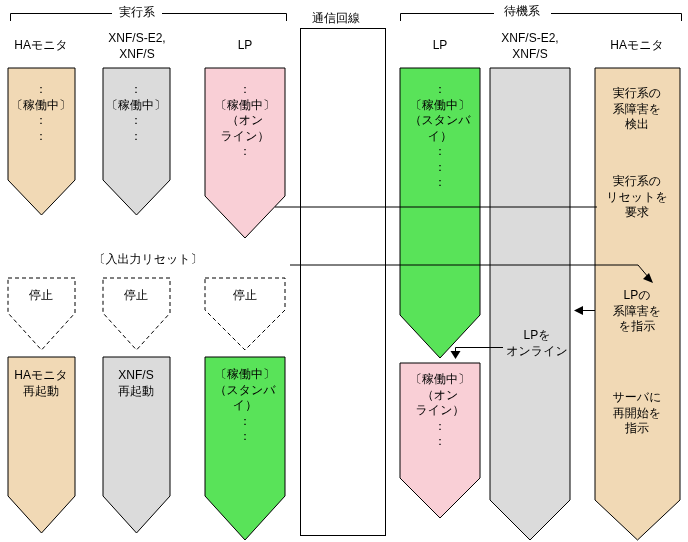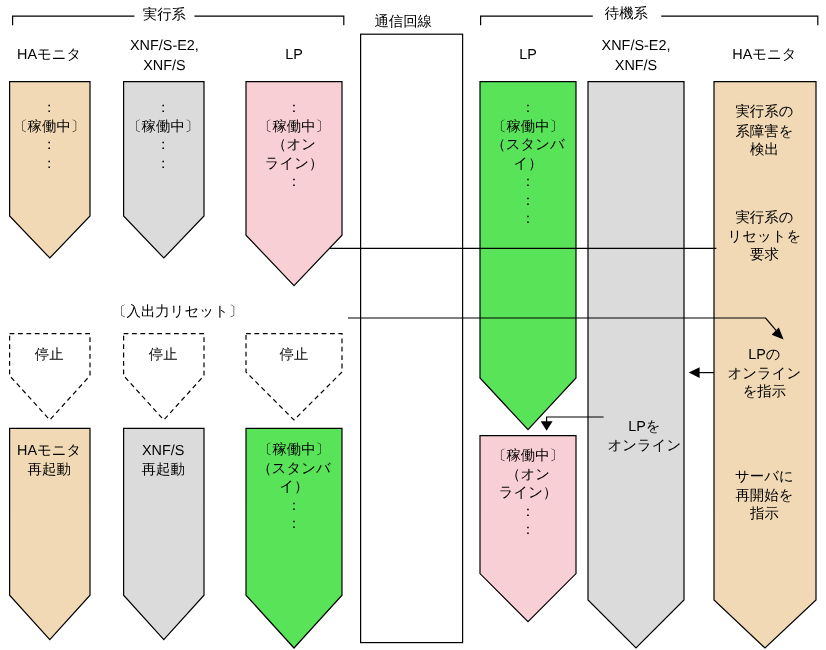--- a/index.html
+++ b/index.html
@@ -88,21 +88,21 @@
 ：
 ：</div>
 
   <div class="t" style="left:592px;top:86px;width:90px">実行系の
 系障害を
 検出</div>
   <div class="t" style="left:592px;top:174px;width:90px">実行系の
 リセットを
 要求</div>
   <div class="t" style="left:592px;top:288px;width:90px">LPの
-オンライン
+系障害を
 を指示</div>
   <div class="t" style="left:88px;top:252px;width:120px">〔入出力リセット〕</div>
 
   <div class="t" style="left:592px;top:390px;width:90px">サーバに
 再開始を
 指示</div>
   <div class="t" style="left:1px;top:288px;width:80px">停止</div>
   <div class="t" style="left:96px;top:288px;width:80px">停止</div>
   <div class="t" style="left:200px;top:288px;width:90px">停止</div>
 
@@ -113,16 +113,16 @@
   <div class="t" style="left:200px;top:367px;width:90px">〔稼働中〕
 （スタンバ
 イ）
 ：
 ：</div>
   <div class="t" style="left:395px;top:372px;width:90px">〔稼働中〕
 （オン
 ライン）
 ：
 ：</div>
-  <div class="t" style="left:492px;top:348px;width:90px">LPを
+  <div class="t" style="left:492px;top:328px;width:90px">LPを
 オンライン</div>
 
 </div>
 
 </body></html>

